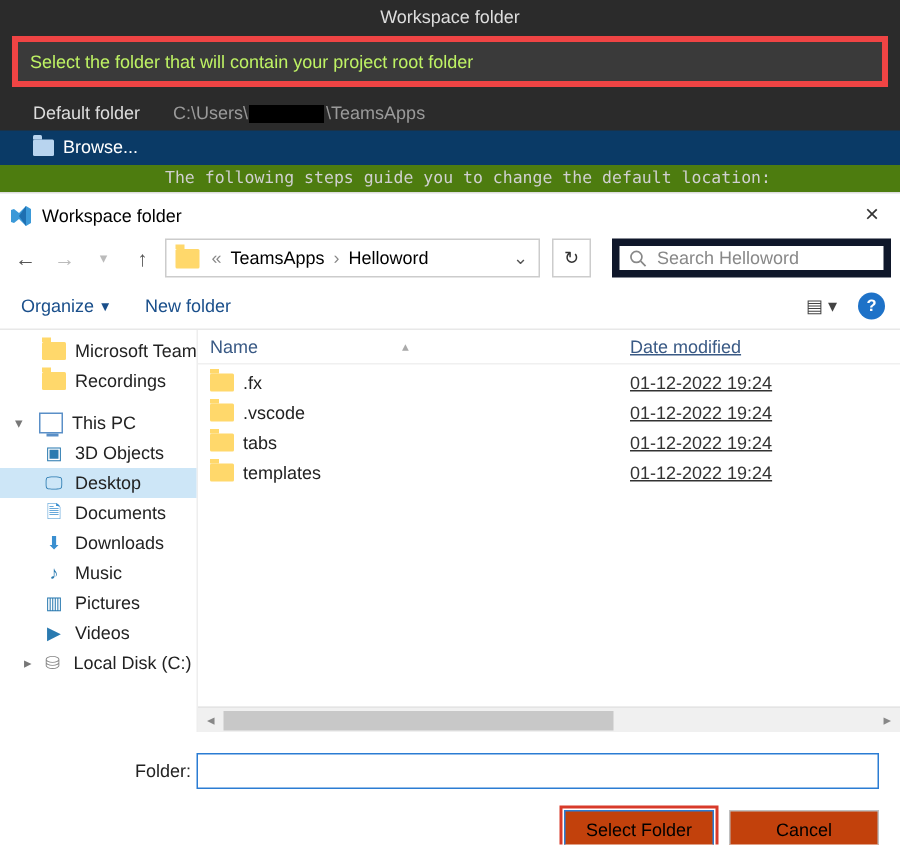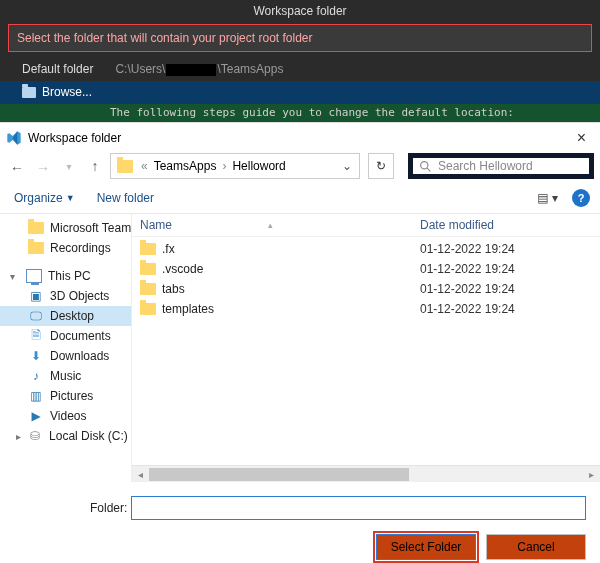--- a/index.html
+++ b/index.html
@@ -1,29 +1,29 @@
 <!DOCTYPE html>
 <html><head>
 <meta charset="utf-8">
 <style>
   * { box-sizing: border-box; font-family: "Segoe UI", Arial, sans-serif; }
   body { margin:0; width:600px; height:563px; background:#fff; overflow:hidden; font-size:12px; }
 
   
   .vsc { background:#2b2b2b; color:#ccc; }
   .vsc-title { text-align:center; padding:4px 0 6px; font-size:12px; color:#ddd; }
-  .vsc-search { margin:0 8px 6px; background:#3a3a3a; border:1px solid #ef4444; padding:6px 8px; color:#fca5a5; font-size:12px; }
+  .vsc-search { margin:0 8px 6px; background:#3a3a3a; border:4px solid #ef4444; padding:6px 8px; color:#bef264; font-size:12px; }
   .vsc-row { padding:4px 10px 5px 22px; font-size:12px; display:flex; align-items:center; gap:6px; }
   .vsc-row.default { color:#ddd; }
   .vsc-row.default .path { color:#9a9a9a; }
   .vsc-row.default .mask { display:inline-block; width:50px; height:12px; background:#000; vertical-align:middle; margin:0 1px;}
   .vsc-row.browse { background:#0a3a66; color:#fff; }
   .vsc-row.browse .icon { width:14px; height:11px; background:#b8d4ef; display:inline-block; border-radius:1px; position:relative; }
   .vsc-row.browse .icon::before{content:"";position:absolute;top:-3px;left:0;width:6px;height:3px;background:#b8d4ef;border-radius:1px 1px 0 0;}
-  .hint { background:#14532d; color:#d0d0d0; font-family:Consolas,monospace; font-size:11px; padding:2px 0 3px 110px; white-space:nowrap;}
+  .hint { background:#4d7c0f; color:#d0d0d0; font-family:Consolas,monospace; font-size:11px; padding:2px 0 3px 110px; white-space:nowrap;}
 
   
   .dlg { position:relative; background:#fff; border-top:1px solid #ddd;}
   .dlg-title { display:flex; align-items:center; padding:6px 8px 4px 6px; }
   .vsicon svg { width:16px; height:16px; display:block;}
   .dlg-title .txt { margin-left:6px; font-size:12px; }
   .dlg-title .close { margin-left:auto; font-size:16px; color:#333; padding:0 6px;}
   
   .navbar { display:flex; align-items:center; padding:2px 6px 6px; gap:4px;}
   .arrow-btn { width:22px; height:22px; display:flex; align-items:center; justify-content:center; color:#555; font-size:14px;}
@@ -52,21 +52,21 @@
   .fld-ico{width:16px;height:12px;background:#ffd86b;position:relative;border-radius:1px;flex-shrink:0;}
   .fld-ico::before{content:"";position:absolute;top:-3px;left:0;width:6px;height:3px;background:#ffd86b;}
   .pc-ico{width:16px;height:14px;background:#fff;border:1px solid #5a8fc7;position:relative;flex-shrink:0;}
   .pc-ico::after{content:"";position:absolute;bottom:-3px;left:4px;width:8px;height:2px;background:#5a8fc7;}
   .mini{width:16px;height:14px;flex-shrink:0;display:flex;align-items:center;justify-content:center;}
   .caret{width:10px;display:inline-block;color:#777;font-size:10px;}
 
   .list{flex:1;display:flex;flex-direction:column;overflow:hidden;}
   .list-head{display:flex;padding:4px 8px;color:#3a5a85;font-size:12px;border-bottom:1px solid #f0f0f0;}
   .col-name{flex:0 0 280px;display:flex;align-items:center;gap:6px;}
-  .col-date{flex:1;}
+  .col-date{flex:1;text-decoration:underline;}
   .list-body{flex:1;overflow:auto;padding:2px 0;}
   .list-row{display:flex;padding:3px 8px;align-items:center;font-size:12px;}
   .list-row .col-name{color:#222;}
   .list-row .col-date{color:#333;}
   .hscroll{height:17px;background:#f0f0f0;border-top:1px solid #e4e4e4;display:flex;align-items:center;}
   .hscroll .l,.hscroll .r{width:17px;height:17px;display:flex;align-items:center;justify-content:center;color:#888;font-size:10px;background:#f0f0f0;}
   .hscroll .track{flex:1;height:17px;background:#f0f0f0;position:relative;}
   .hscroll .thumb{position:absolute;left:0;top:2px;height:13px;width:60%;background:#c8c8c8;}
 
   .footer{padding:14px 14px 10px 90px;}

